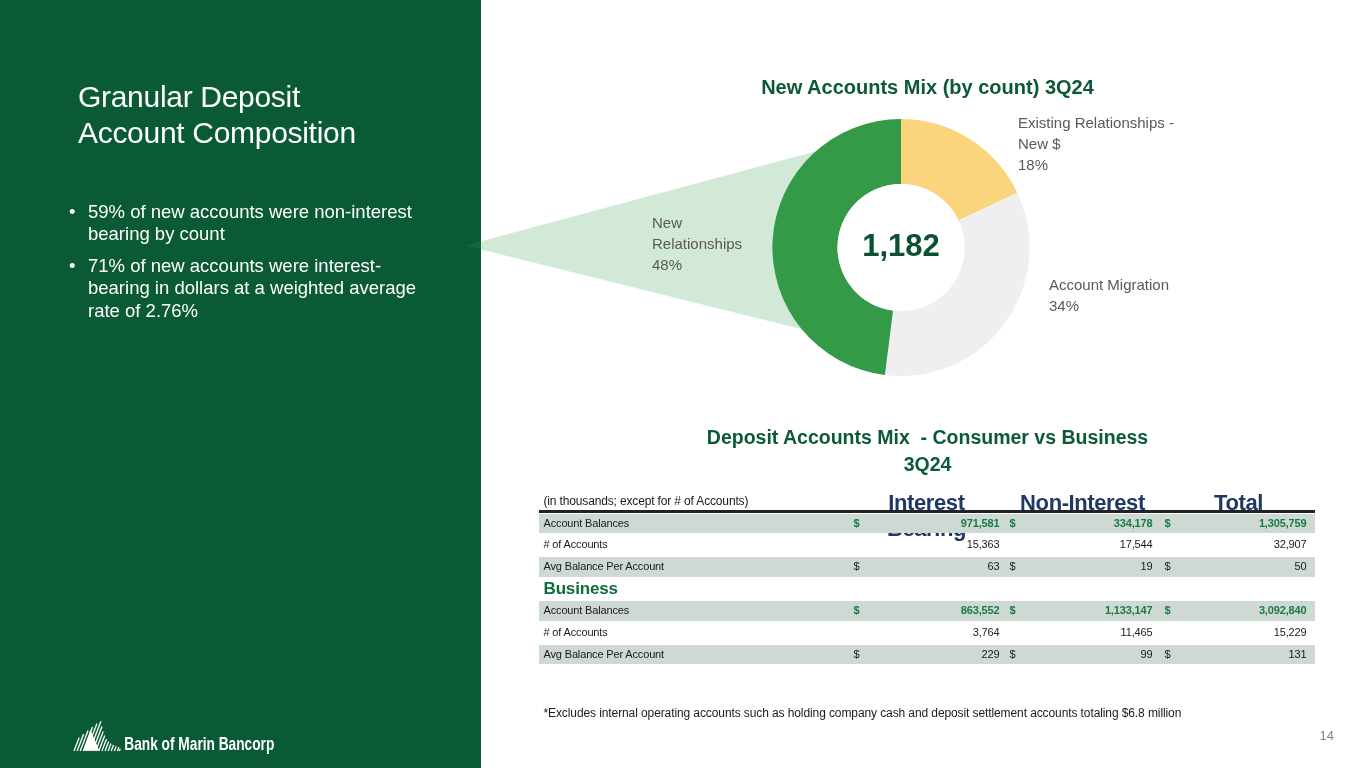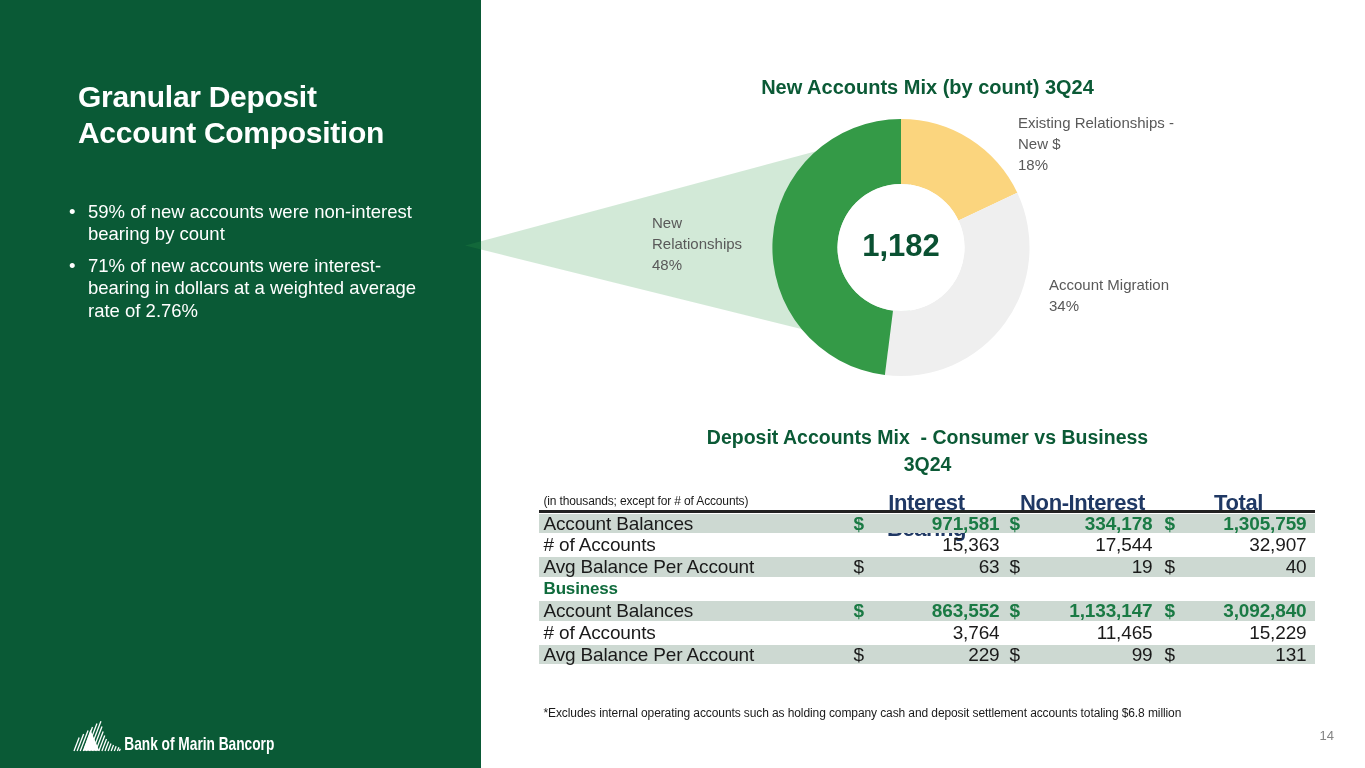--- a/index.html
+++ b/index.html
@@ -1,38 +1,38 @@
 <!DOCTYPE html>
 <html><head>
 <meta charset="utf-8">
 <style>
   html,body{margin:0;padding:0;}
   body{width:1365px;height:768px;position:relative;background:#ffffff;
        font-family:"Liberation Sans", sans-serif;overflow:hidden;}
   .abs{position:absolute;}
   #panel{left:0;top:0;width:481px;height:768px;background:#0a5a36;z-index:1;}
-  #title{left:78px;top:79px;color:#ffffff;font-size:30px;font-weight:bold;
+  #title{left:78px;top:79px;color:#ffffff;font-size:30px;font-weight:normal;
          line-height:35.8px;z-index:3;letter-spacing:-0.3px;}
   #bullets{left:62px;top:200.5px;width:380px;color:#ffffff;font-size:18.5px;
            line-height:22.65px;z-index:3;}
   #bullets ul{margin:0;padding:0 0 0 26px;list-style:none;}
   #bullets li{margin:0 0 9px 0;position:relative;}
   #bullets li:before{content:"\2022";position:absolute;left:-19px;top:0;}
   #chartsvg{left:0;top:0;z-index:2;}
   .glab{color:#595959;font-size:15px;line-height:21px;z-index:3;}
   #num{left:841px;top:230px;width:120px;text-align:center;color:#0a5132;
        font-size:31px;font-weight:bold;line-height:31px;z-index:3;letter-spacing:0px;}
   #ctitle1{left:481px;top:76px;width:893px;text-align:center;color:#0b5a36;
            font-size:20px;font-weight:bold;z-index:3;}
   #ctitle2{left:481px;top:424px;width:893px;text-align:center;color:#0b5a36;
            font-size:19.5px;font-weight:bold;line-height:26.5px;z-index:3;}
   #table{left:538.5px;top:488px;width:776.5px;z-index:3;}
   #table .trow{position:relative;height:21.85px;}
   #table .band{position:absolute;left:0;top:1px;right:0;bottom:1.2px;background:#cdd9d2;}
-  .cell{position:absolute;top:0;height:21.85px;line-height:21.85px;font-size:19px;letter-spacing:-0.15px;color:#1a1a1a;}
+  .cell{position:absolute;top:0;height:21.85px;line-height:21.85px;font-size:11px;letter-spacing:-0.15px;color:#1a1a1a;}
   .lbl{left:5px;}
   .sec{color:#0f6b3c;font-weight:bold;font-size:17px;}
   .grn{color:#1a7a44;font-weight:bold;}
   .num{text-align:right;}
   #thead{position:relative;height:22px;}
   #rule{height:2.6px;background:#222222;margin-top:0px;}
   .colh{position:absolute;top:2px;font-size:22px;font-weight:bold;color:#1f3864;text-align:center;letter-spacing:-0.4px;}
   #footnote{left:543.5px;top:706px;letter-spacing:-0.1px;font-size:12px;color:#1a1a1a;z-index:3;text-align:center;}
   #pagenum{left:1319.5px;top:729px;font-size:13px;line-height:13px;color:#848484;z-index:3;}
   #logo{left:73px;top:719.5px;z-index:3;}
@@ -92,21 +92,21 @@
     <span class="cell num" style="left:641px;width:127px;">32,907</span>
   </div>
   <div class="trow">
       <div class="band"></div>
     <span class="cell lbl">Avg Balance Per Account</span>
     <span class="cell" style="left:315px;">$</span>
       <span class="cell num" style="left:330px;width:131px;">63</span>
     <span class="cell" style="left:471px;">$</span>
       <span class="cell num" style="left:486px;width:128px;">19</span>
     <span class="cell" style="left:626px;">$</span>
-      <span class="cell num" style="left:641px;width:127px;">40</span>
+      <span class="cell num" style="left:641px;width:127px;">50</span>
   </div>
   <div class="trow">
       <span class="cell lbl sec">Business</span>
     </div>
   <div class="trow">
       <div class="band"></div>
     <span class="cell lbl">Account Balances</span>
     <span class="cell grn" style="left:315px;">$</span>
       <span class="cell grn num" style="left:330px;width:131px;">863,552</span>
     <span class="cell grn" style="left:471px;">$</span>

